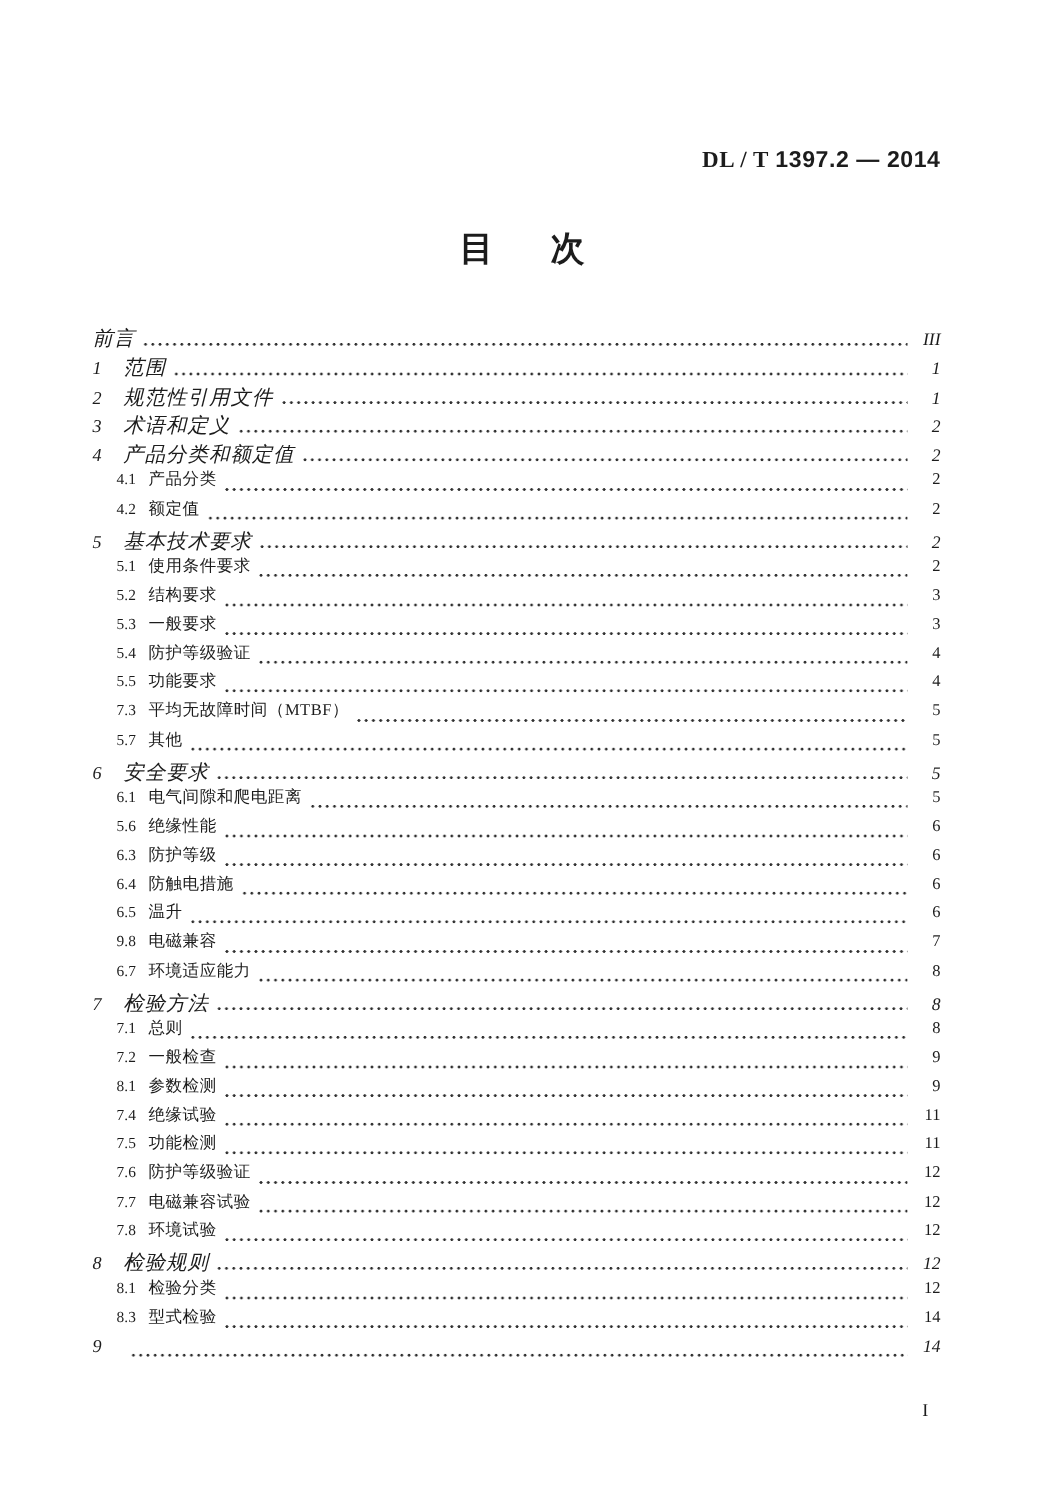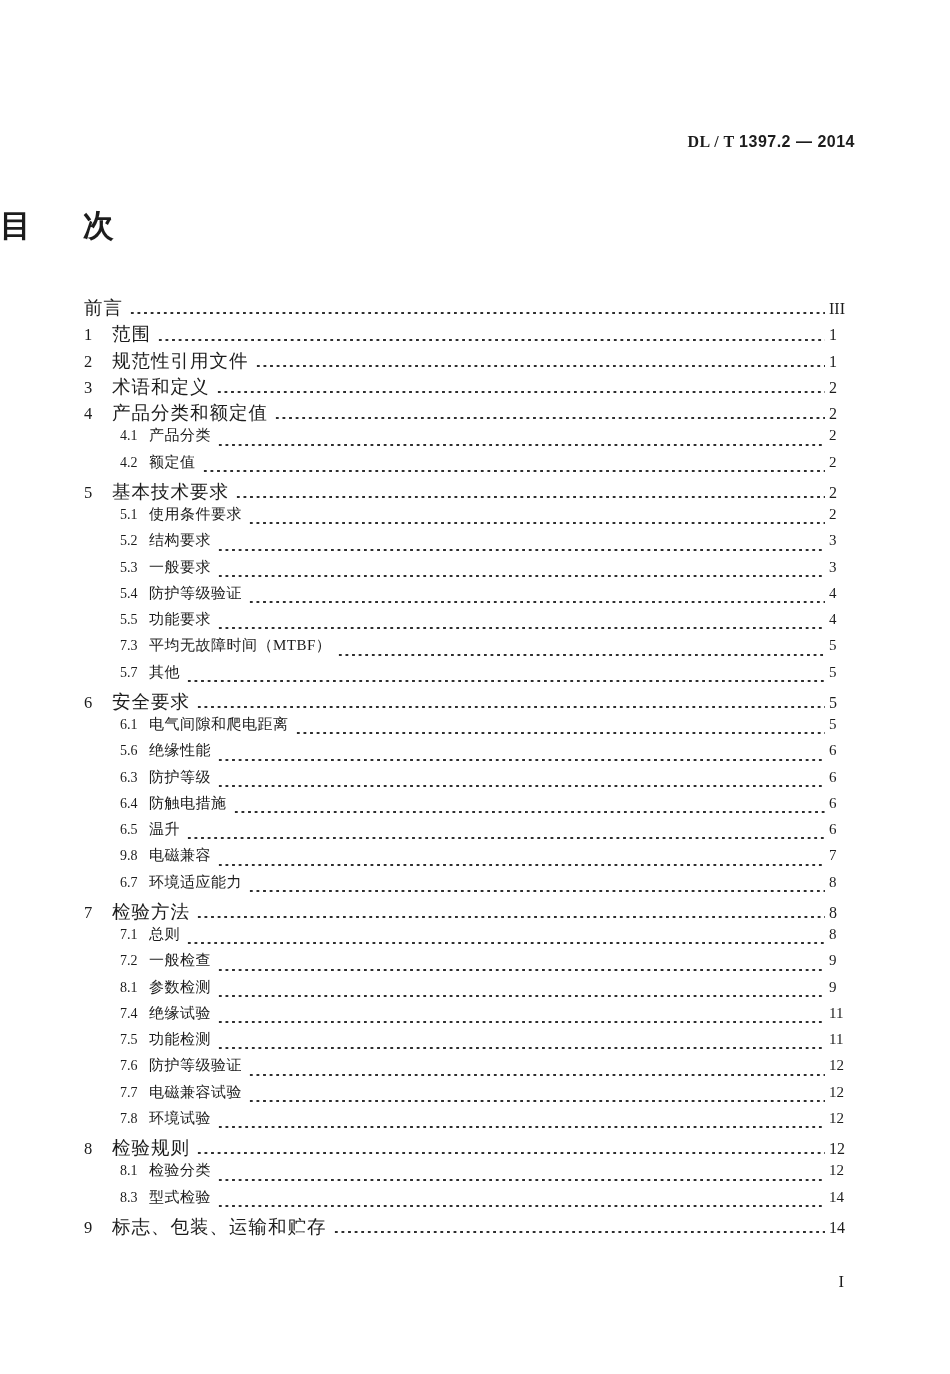--- a/index.html
+++ b/index.html
@@ -13,62 +13,64 @@
     height: 1374px;
     background: #ffffff;
     font-family: "Liberation Serif", "DejaVu Serif", serif;
     color: #1c1c1c;
     overflow: hidden;
   }
   .doc-header {
     position: absolute;
     top: 133px;
     right: 95px;
-    font-size: 16px;
+    font-size: 21px;
     letter-spacing: 0.5px;
     white-space: nowrap;
   }
   .doc-header .code-prefix {
     font-weight: bold;
     font-family: "Liberation Serif", "DejaVu Serif", serif;
   }
   .doc-header .code-suffix {
     font-family: "Liberation Sans", "DejaVu Sans", sans-serif;
     font-weight: 600;
   }
   .toc-title {
     position: absolute;
     top: 205px;
     left: 0;
     width: 100%;
     margin: 0;
+    text-align: center;
     font-size: 31px;
     font-weight: bold;
     word-spacing: 42px;
     letter-spacing: 1px;
   }
   .toc {
     position: absolute;
     top: 295px;
     left: 84px;
     right: 95px;
   }
   .row {
     display: flex;
     align-items: baseline;
     height: 26.25px;
     white-space: nowrap;
   }
   .row.lvl1 {
     font-size: 18.5px;
     letter-spacing: 1px;
+    font-style: italic;
   }
   .row.lvl2 {
     font-size: 15px;
-    margin-left: 36px;
+    margin-left: 22px;
     letter-spacing: 0.5px;
   }
   .row .num {
     flex: 0 0 auto;
   }
   .row.lvl1 .num {
     display: inline-block;
     width: 28px;
     font-size: 16.5px;
     letter-spacing: 0;
@@ -88,21 +90,21 @@
     align-self: flex-end;
     margin: 0 4px 6px 6px;
     background-image: radial-gradient(circle, #2e2e2e 1.15px, rgba(0,0,0,0) 1.5px);
     background-size: 6.6px 4px;
     background-repeat: repeat-x;
     background-position: 0 50%;
   }
   .row .pageno {
     flex: 0 0 auto;
     min-width: 26px;
-    text-align: left;
+    text-align: right;
     font-size: 16px;
     letter-spacing: 0;
   }
   .row.lvl2 .pageno {
     font-size: 15px;
   }
   .doc-footer {
     position: absolute;
     top: 1272px;
     right: 106px;
@@ -326,21 +328,20 @@
         <span class="pageno">12</span>
       </div>
       <div class="row lvl2">
         <span class="num">8.3</span>
         <span class="label">型式检验</span>
         <span class="leader"></span>
         <span class="pageno">14</span>
       </div>
       <div class="row lvl1">
         <span class="num">9</span>
-        <span class="label">标志、包装、运输和贮存</span>
         <span class="leader"></span>
         <span class="pageno">14</span>
       </div>
     </div>
 
   <div class="doc-footer">I</div>
 
 </div>
 
 </body></html>

